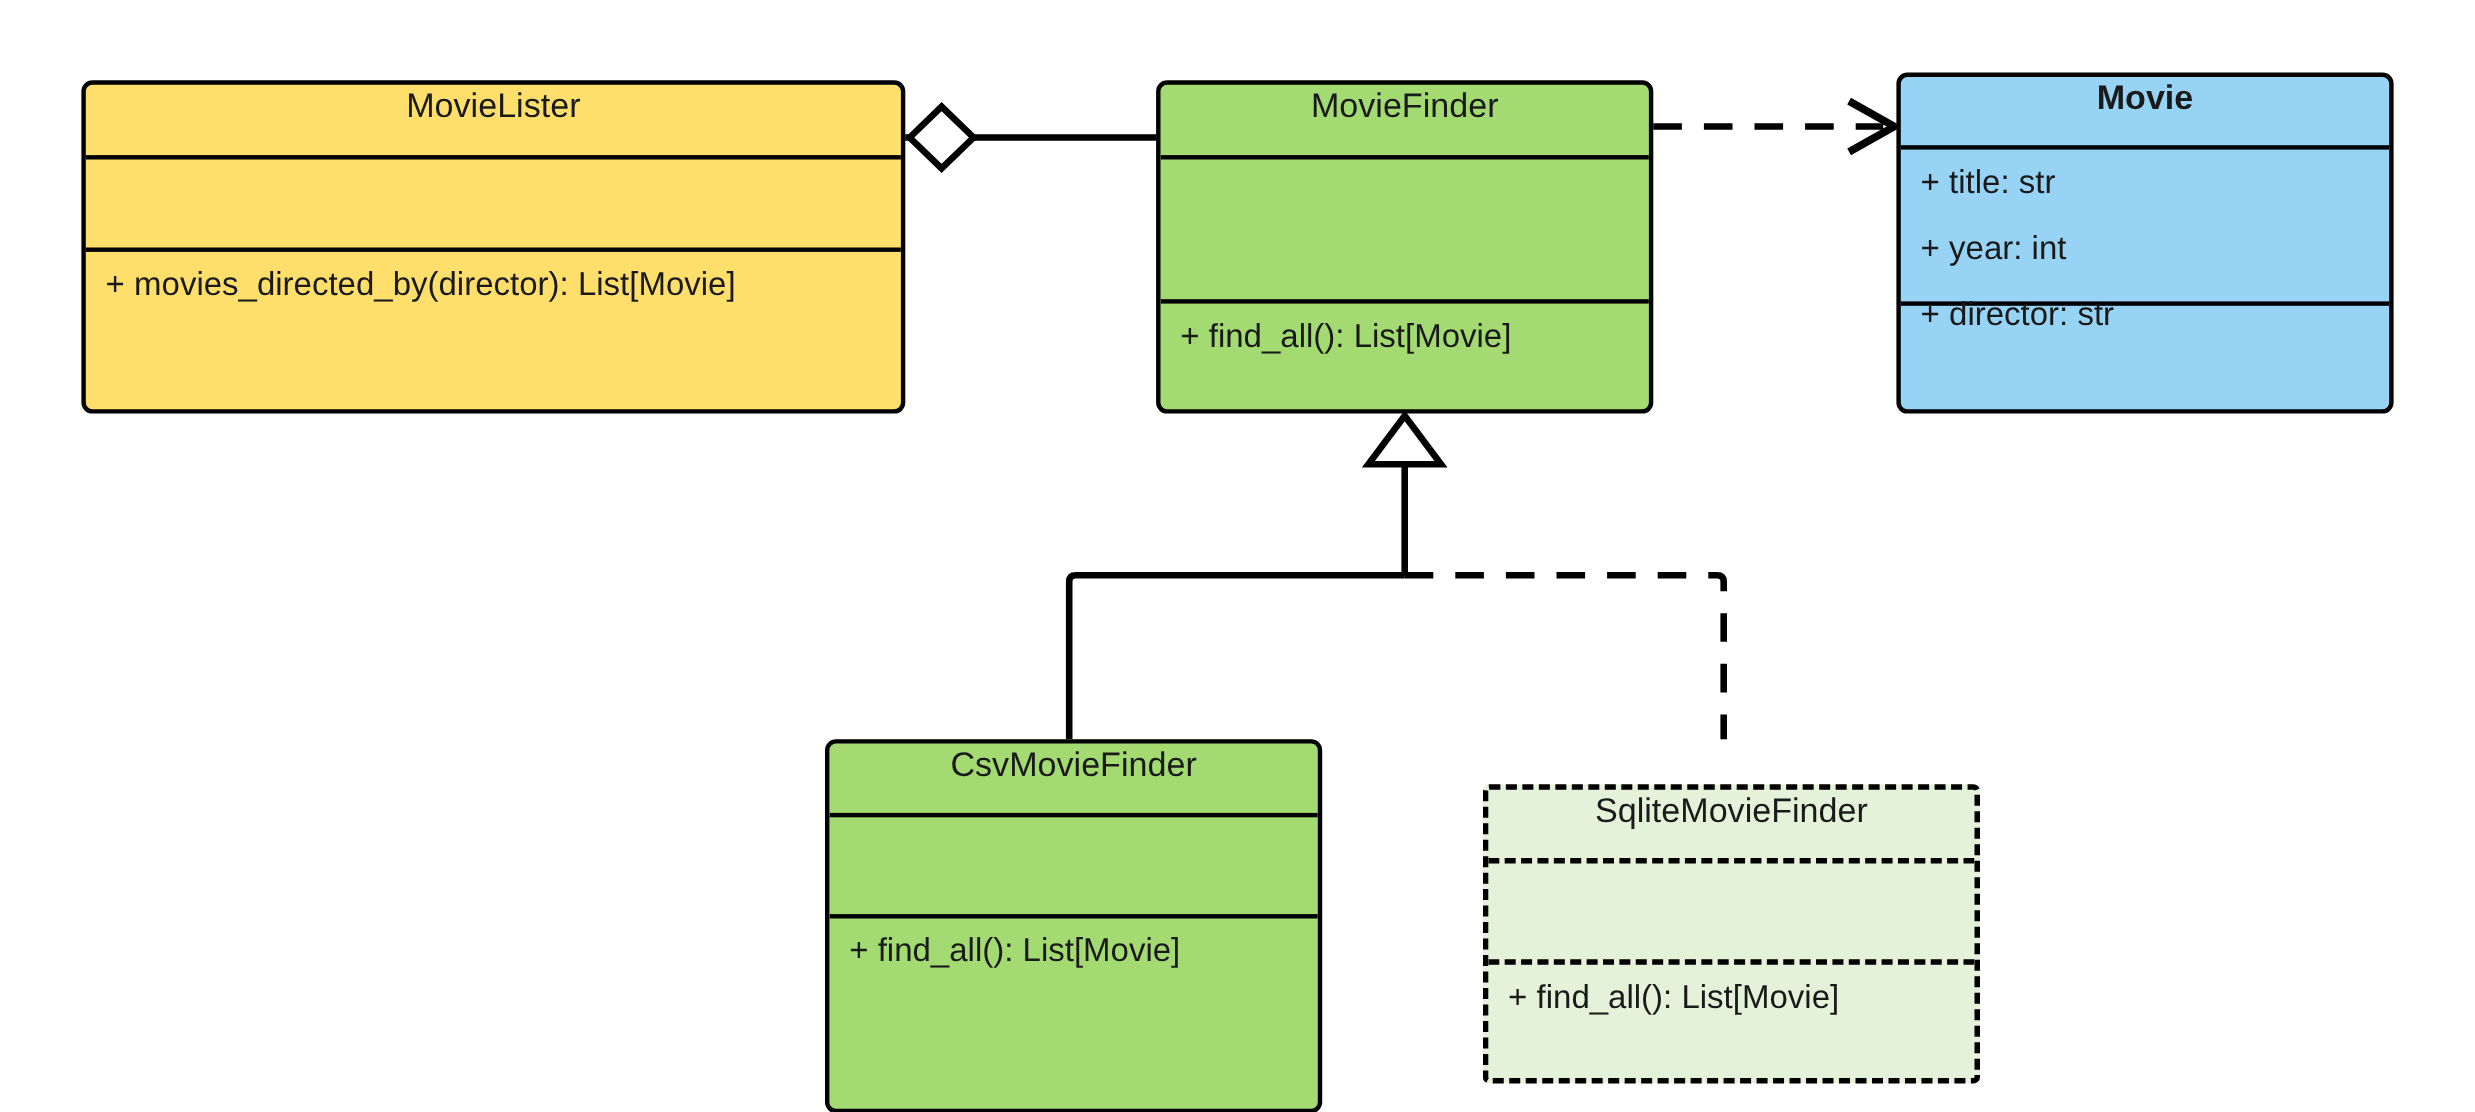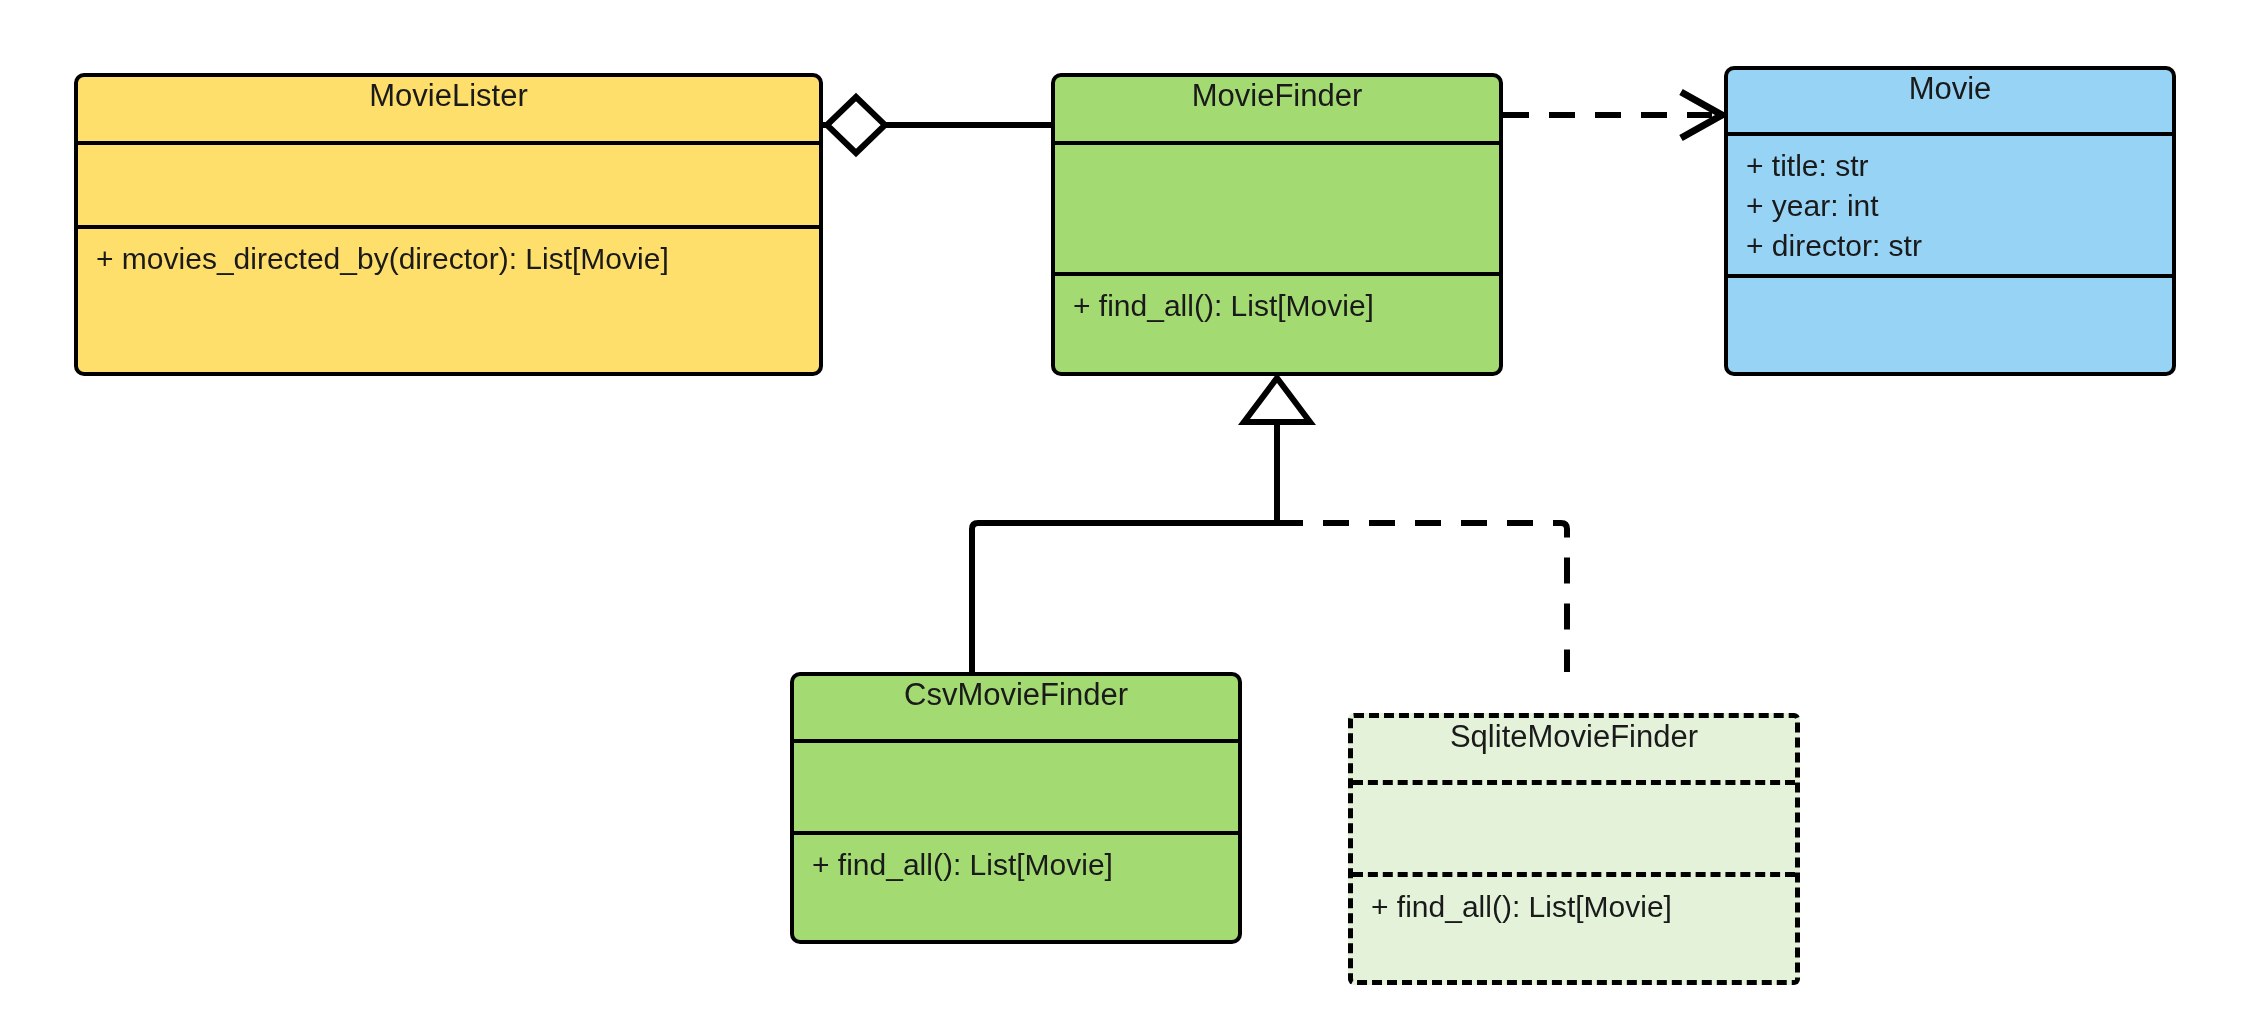--- a/index.html
+++ b/index.html
@@ -50,20 +50,21 @@
   .compartment.name-comp {
     align-items: center;
     border-bottom: 4px solid #000000;
   }
   .uml-class.dashed .compartment.name-comp {
     border-bottom: 5px dashed #000000;
   }
   .compartment.attrs-comp {
     border-bottom: 4px solid #000000;
     padding: 10px 18px;
+    gap: 20px;
   }
   .uml-class.dashed .compartment.attrs-comp {
     border-bottom: 5px dashed #000000;
   }
   .compartment.ops-comp {
     padding: 10px 18px;
   }
   .class-name {
     font-size: 31px;
     color: #1a1a1a;
@@ -89,27 +90,26 @@
     left: 1051px; top: 73px; width: 452px; height: 303px;
     background: #A3DB72;
   }
   #cls-moviefinder .name-comp { height: 68px; }
   #cls-moviefinder .attrs-comp { height: 131px; }
 
   #cls-movie {
     left: 1724px; top: 66px; width: 452px; height: 310px;
     background: #97D3F5;
   }
-  #cls-movie .name-comp { height: 66px; }
+  #cls-movie .name-comp { height: 66px; font-weight: bold; }
   #cls-movie .attrs-comp { height: 142px; }
 
   #cls-csvmoviefinder {
-    left: 750px; top: 672px; width: 452px; height: 272px;
+    left: 750px; top: 672px; width: 452px; height: 340px;
     background: #A3DB72;
-    margin-left: 40px;
   }
   #cls-csvmoviefinder .name-comp { height: 67px; }
   #cls-csvmoviefinder .attrs-comp { height: 92px; }
 
   #cls-sqlitemoviefinder {
     left: 1348px; top: 672px; width: 452px; height: 272px;
     background: #E4F2D9;
   }
   #cls-sqlitemoviefinder .name-comp { height: 67px; }
   #cls-sqlitemoviefinder .attrs-comp { height: 92px; }

